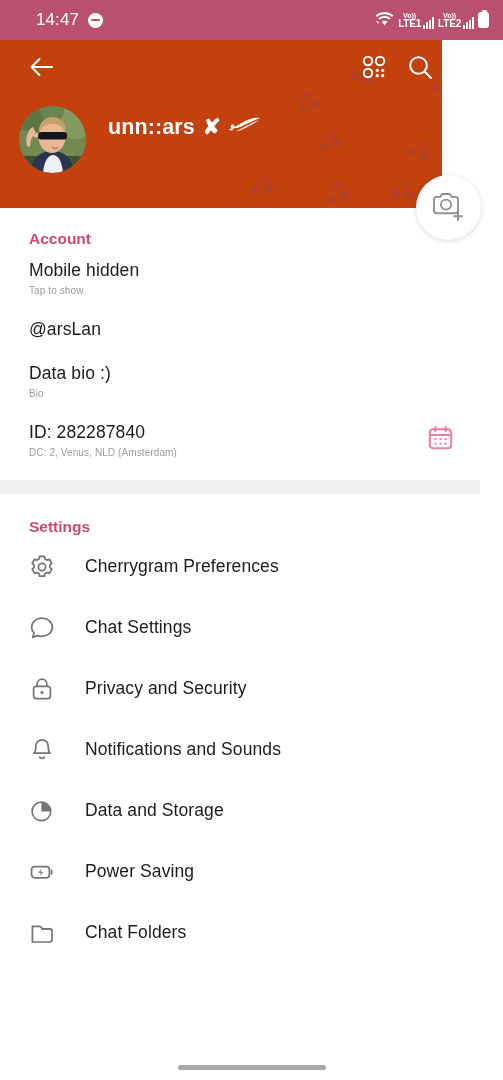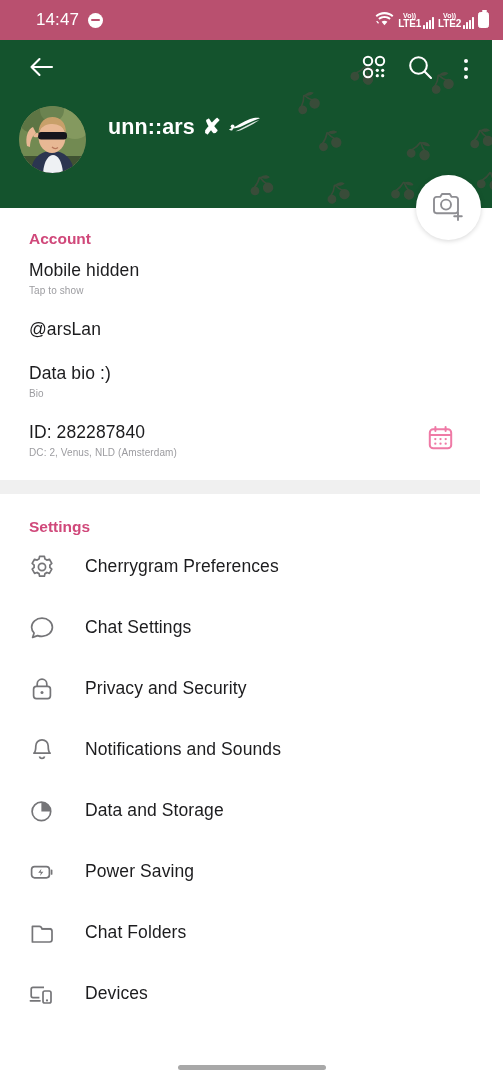--- a/index.html
+++ b/index.html
@@ -44,22 +44,22 @@
     width: 11px; height: 16px; border: 1.6px solid #fff; border-radius: 2.5px;
     position: relative; background: #fff;
   }
   .battery::before {
     content: ""; position: absolute; top: -3.4px; left: 2.6px;
     width: 5px; height: 2px; background: #fff; border-radius: 1px;
   }
 
   
   .header {
-    position: absolute; top: 40px; left: 0; width: 492px; height: 168px;
-    background: #14532d; overflow: hidden;
+    position: absolute; top: 40px; left: 0; width: 442px; height: 168px;
+    background: #c2410c; overflow: hidden;
   }
   .cherry-bg { position: absolute; inset: 0; opacity: .5; }
   .toolbar {
     position: absolute; top: 0; left: 0; width: 503px; height: 58px;
     display: flex; align-items: center; padding: 0 14px 0 18px;
   }
   .tb-spacer { flex: 1; }
   .icon-btn {
     width: 46px; height: 46px; display: flex; align-items: center; justify-content: center;
     cursor: pointer;
@@ -392,28 +392,17 @@
       <div class="settings-row">
         <span class="s-icon">
           <svg width="26" height="26" viewBox="0 0 26 26">
             <path d="M3.4 6.4 h7 a2.4 2.4 0 0 1 2.4 2.4 v0 h7.8 a2.4 2.4 0 0 1 2.4 2.4 v8.4 a2.4 2.4 0 0 1-2.4 2.4 H3.4 Z" stroke="#757578" stroke-width="1.7" fill="none" stroke-linejoin="round"></path>
             <path d="M12.8 8.8 h9.4" stroke="#757578" stroke-width="1.7"></path>
           </svg>
         </span>
         <span class="s-label">Chat Folders</span>
       </div>
 
-      <div class="settings-row">
-        <span class="s-icon">
-          <svg width="26" height="26" viewBox="0 0 26 26">
-            <path d="M15 6.4 H4 a1.8 1.8 0 0 0-1.8 1.8 v6.6 a1.8 1.8 0 0 0 1.8 1.8 h6.4" stroke="#757578" stroke-width="1.7" fill="none" stroke-linejoin="round"></path>
-            <path d="M1.4 19.8 H11" stroke="#757578" stroke-width="1.7" stroke-linecap="round"></path>
-            <rect x="14" y="10" width="8" height="12" rx="1.8" stroke="#757578" stroke-width="1.7" fill="none"></rect>
-            <circle cx="18" cy="19.4" r="1.1" fill="#757578"></circle>
-          </svg>
-        </span>
-        <span class="s-label">Devices</span>
-      </div>
     </div>
   </div>
 
   <div class="gesture-bar"></div>
 </div>
 
 </body></html>

